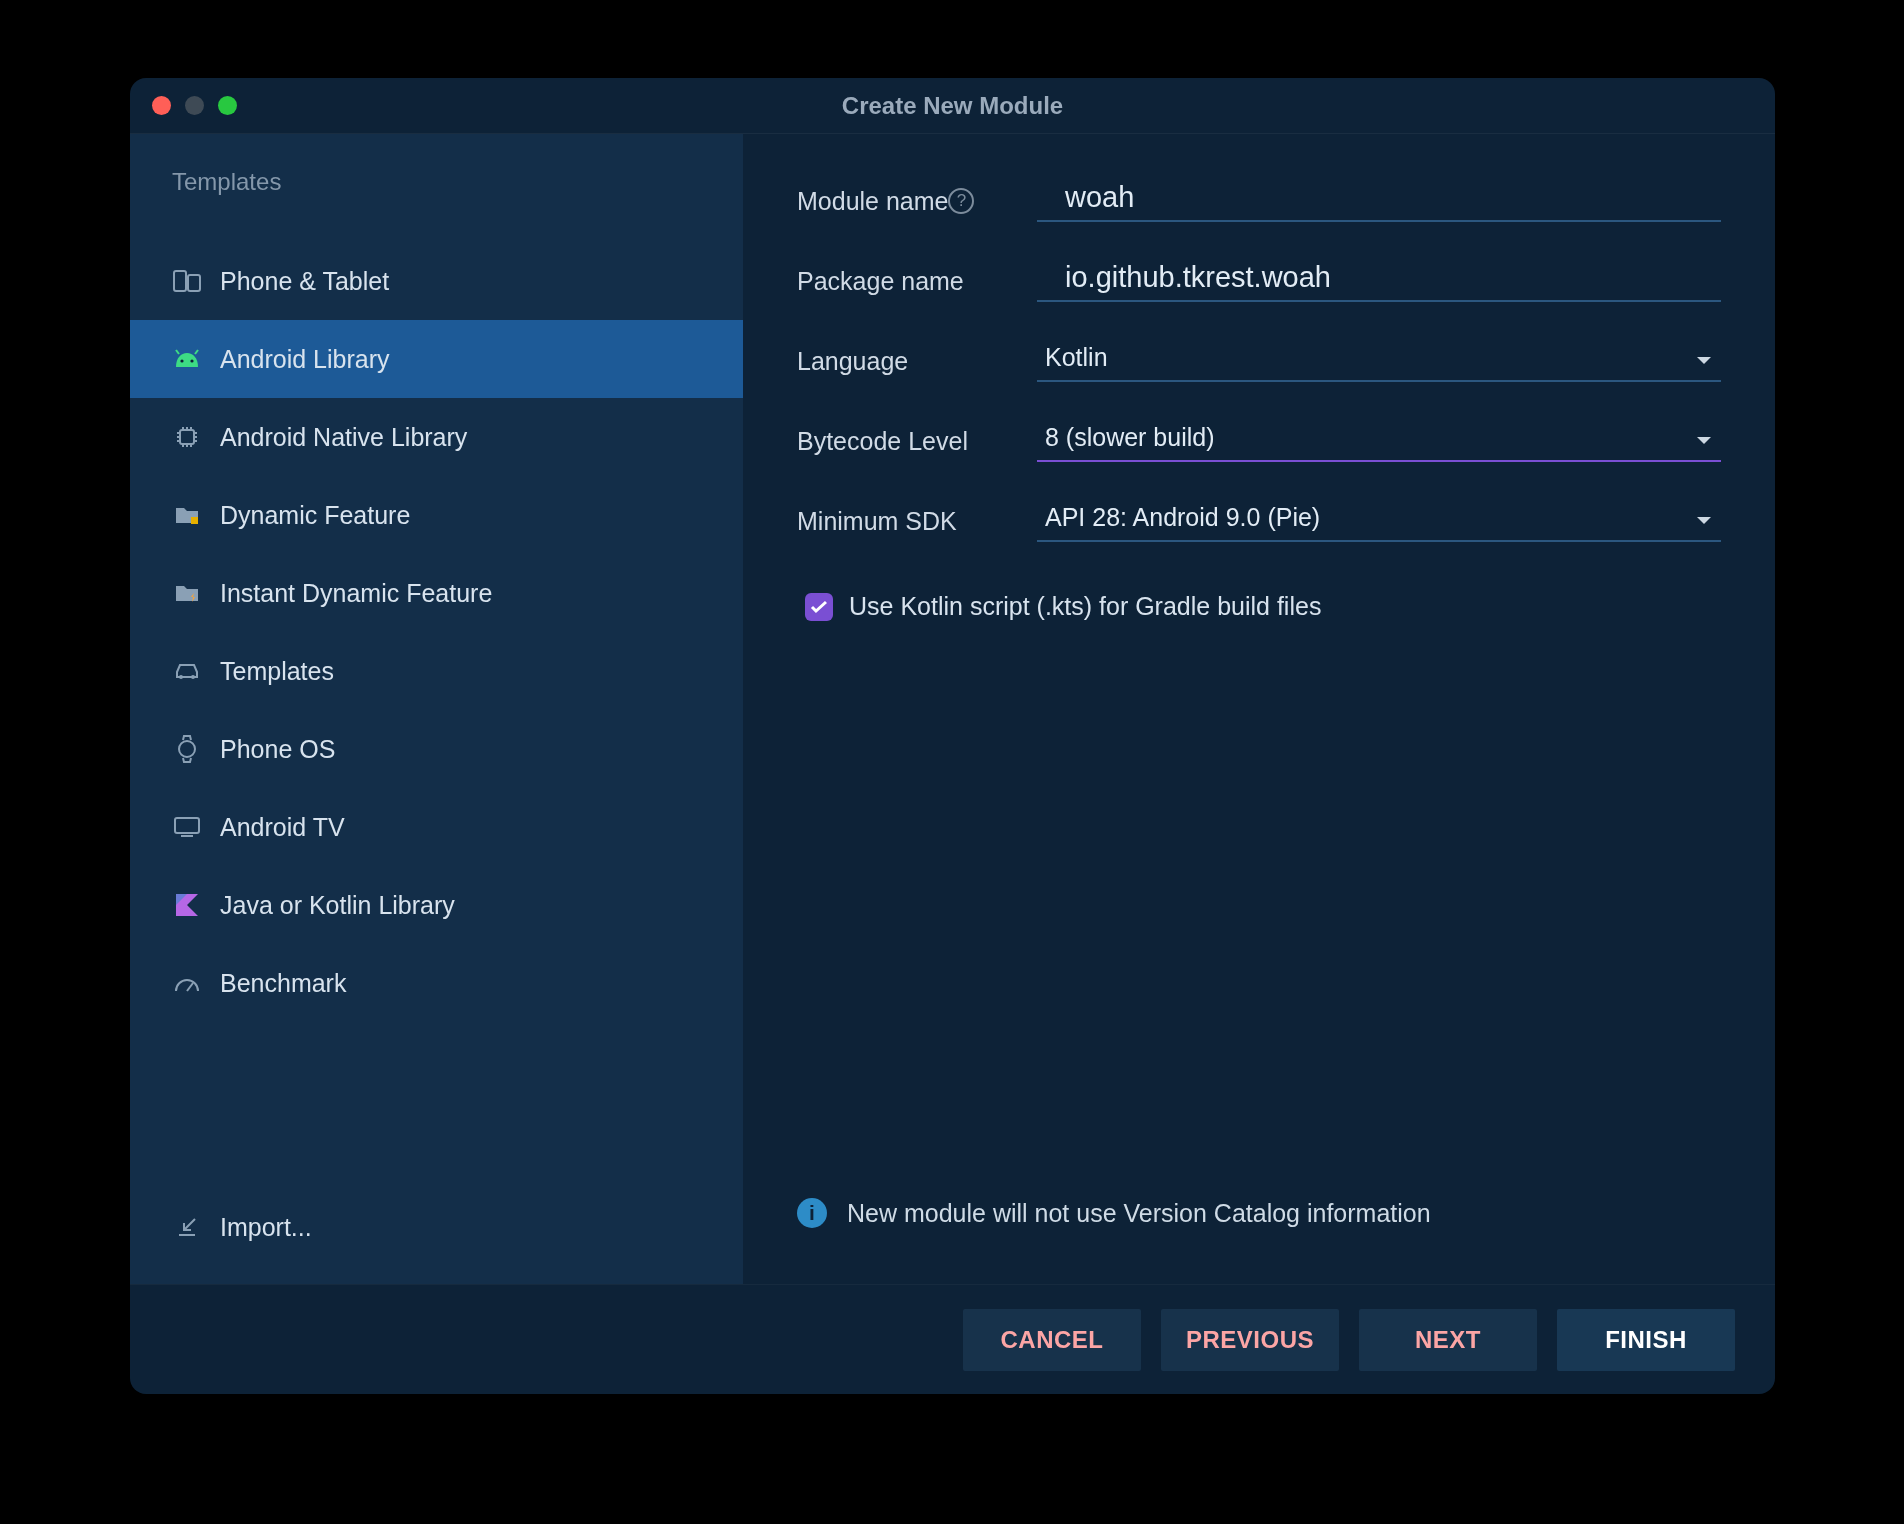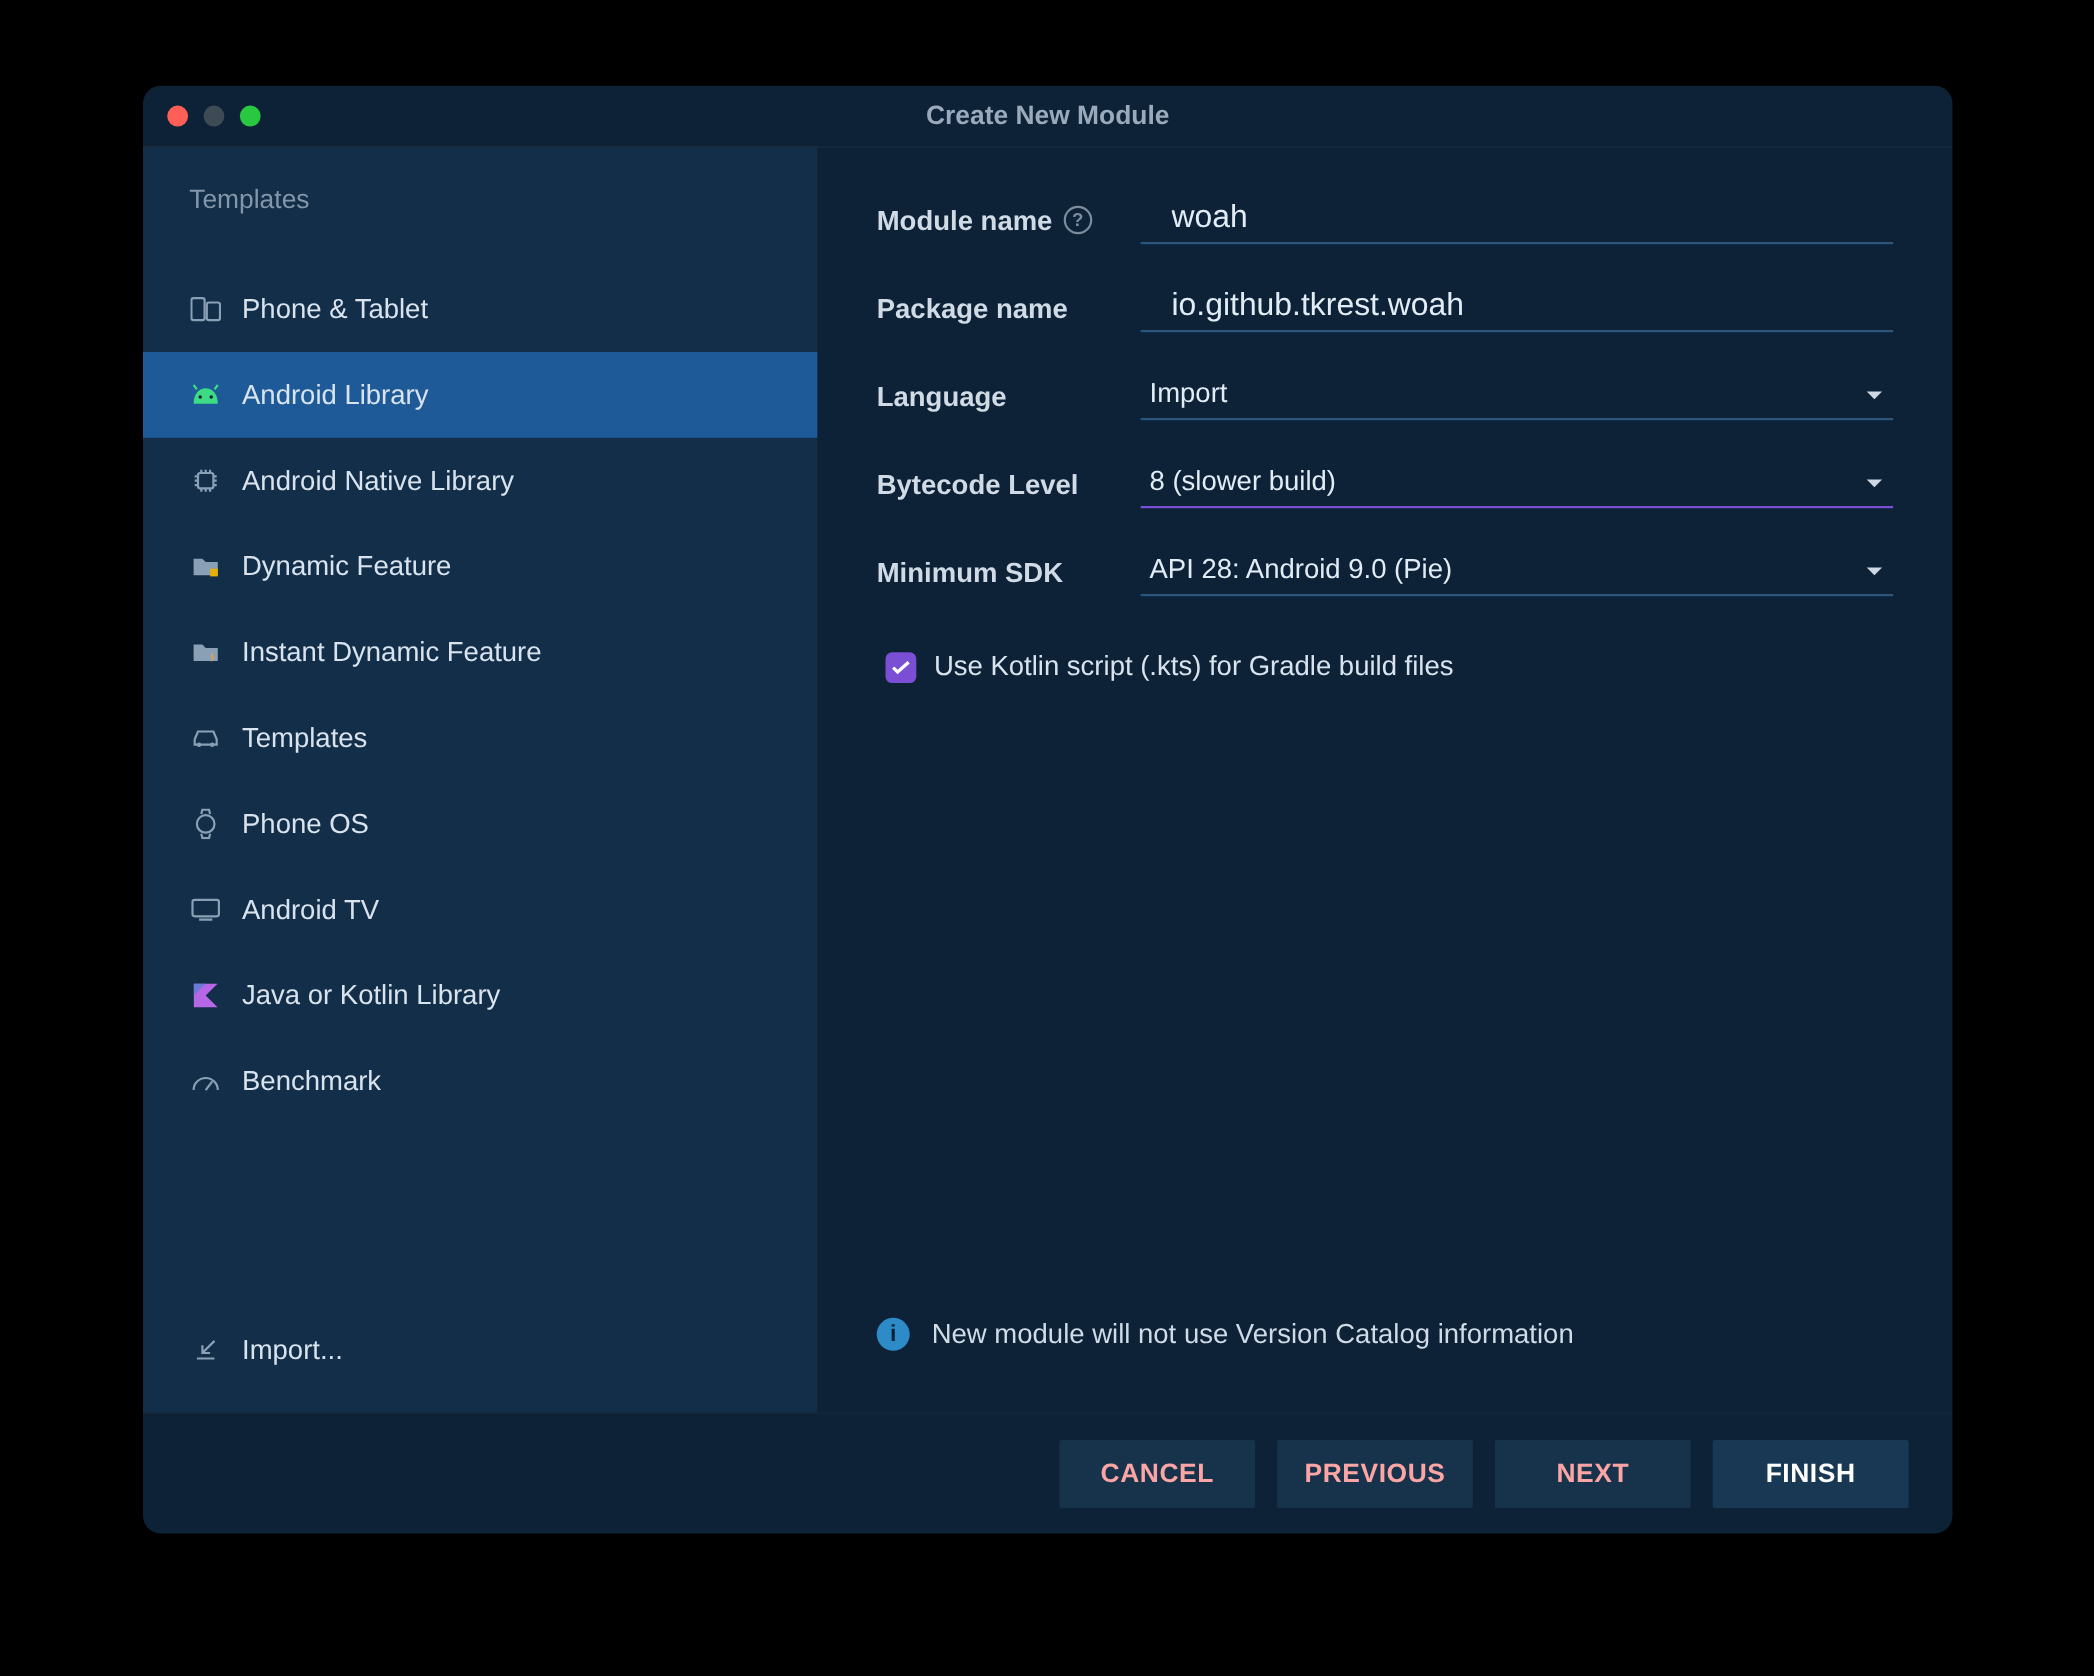--- a/index.html
+++ b/index.html
@@ -63,21 +63,21 @@
   .main {
     flex:1; display:flex; flex-direction:column;
     padding: 46px 54px 32px 54px;
   }
   .form-row {
     display:flex; align-items:center;
     margin-bottom: 38px;
   }
   .form-label {
     width: 240px; color:#d1dbe6; font-size:25px;
-    display:flex; gap:10px;font-weight:bold;
+    display:flex; align-items:center; 
   }
   .help-circle {
     width:26px; height:26px; border:2px solid #7c8c9c; border-radius:50%;
     display:inline-flex; align-items:center; justify-content:center;
     font-size:17px; color:#7c8c9c;
   }
   .field {
     flex:1; position:relative;
     height:42px; display:flex; align-items:center;
     border-bottom: 2px solid #2b577f;
@@ -282,21 +282,21 @@
       <div class="form-row">
         <div class="form-label">Package name</div>
         <div class="field">
           <input value="io.github.tkrest.woah" style="">
         </div>
       </div>
 
       <div class="form-row">
         <div class="form-label">Language</div>
         <div class="field">
-          <span>Import</span>
+          <span>Kotlin</span>
           <span class="chev"><svg width="18" height="12" viewBox="0 0 18 12">
                 <path d="M2 2l7 7 7-7z"></path>
               </svg></span>
         </div>
       </div>
 
       <div class="form-row">
         <div class="form-label">Bytecode Level</div>
         <div class="field purple">
           <span>8 (slower build)</span>

